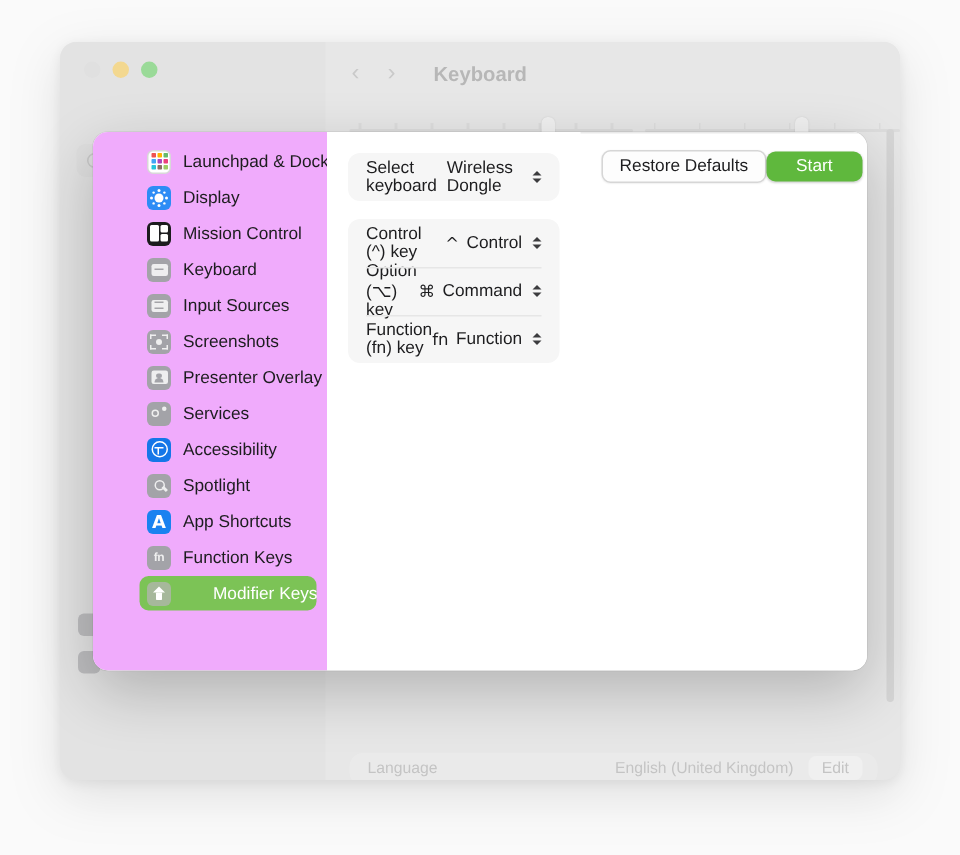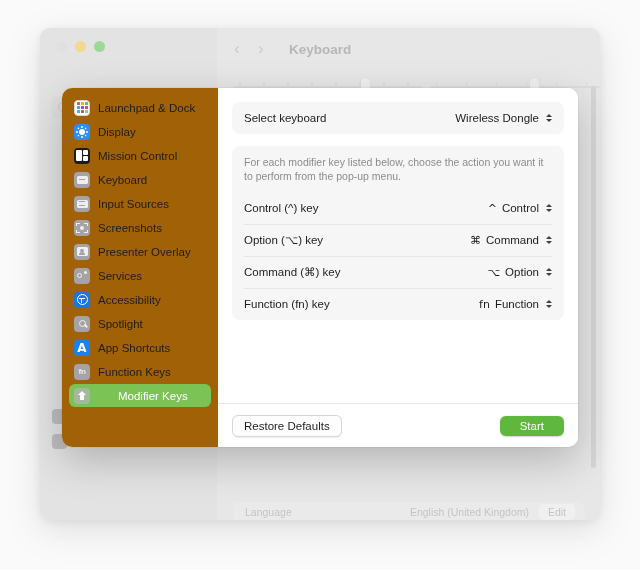--- a/index.html
+++ b/index.html
@@ -209,23 +209,24 @@
     width: 516px; height: 359px;
     border-radius: 10px;
     background: #ffffff;
     box-shadow: 0 14px 40px rgba(0,0,0,0.22), 0 0 0 0.5px rgba(0,0,0,0.07);
     overflow: hidden;
     display: flex;
   }
 
   .sheet-sidebar {
     width: 156px;
-    background: #a16207;
+    background: #f0abfc;
     padding-top: 7px;
     flex: none;
+    padding-left: 24px;
   }
   .sheet-item {
     height: 23px;
     margin: 1px 7px;
     border-radius: 6px;
     display: flex; align-items: center;
     gap: 8px;
     padding-left: 5px;
     cursor: default;
   }
@@ -379,21 +380,21 @@
   .ic-modifier .stem {
     position: absolute; top: 7.3px; left: 6px;
     width: 4px; height: 5px; background: #fff; border-radius: 0.5px;
   }
 
   
   .sheet-body {
     flex: 1;
     position: relative;
     background: #ffffff;
-    display: flex; flex-direction: column;
+    display: flex; flex-direction: row;
   }
   .sheet-main {
     flex: 1;
     padding: 14px 14px 0 14px;
   }
 
   .card {
     background: #f6f6f6;
     border-radius: 8px;
     overflow: hidden;
@@ -672,21 +673,20 @@
               <span>Wireless Dongle</span>
               <span class="stepper">
                   <i class="up"></i>
                   <i class="down"></i>
                 </span>
             </span>
           </div>
         </div>
 
         <div class="card">
-          <div class="desc">For each modifier key listed below, choose the action you want it to perform from the pop-up menu.</div>
 
 
           <div class="row">
             <span class="row-label">Control (^) key</span>
             <span class="row-value">
               <span class="sym">^</span>
               <span>Control</span>
               <span class="stepper">
                   <i class="up"></i>
                   <i class="down"></i>
@@ -699,31 +699,20 @@
             <span class="row-value">
               <span class="sym">⌘</span>
               <span>Command</span>
               <span class="stepper">
                   <i class="up"></i>
                   <i class="down"></i>
                 </span>
             </span>
           </div>
 
-          <div class="row">
-            <span class="row-label">Command (⌘) key</span>
-            <span class="row-value">
-              <span class="sym">⌥</span>
-              <span>Option</span>
-              <span class="stepper">
-                  <i class="up"></i>
-                  <i class="down"></i>
-                </span>
-            </span>
-          </div>
 
           <div class="row">
             <span class="row-label">Function (fn) key</span>
             <span class="row-value">
               <span class="sym">fn</span>
               <span>Function</span>
               <span class="stepper">
                   <i class="up"></i>
                   <i class="down"></i>
                 </span>

